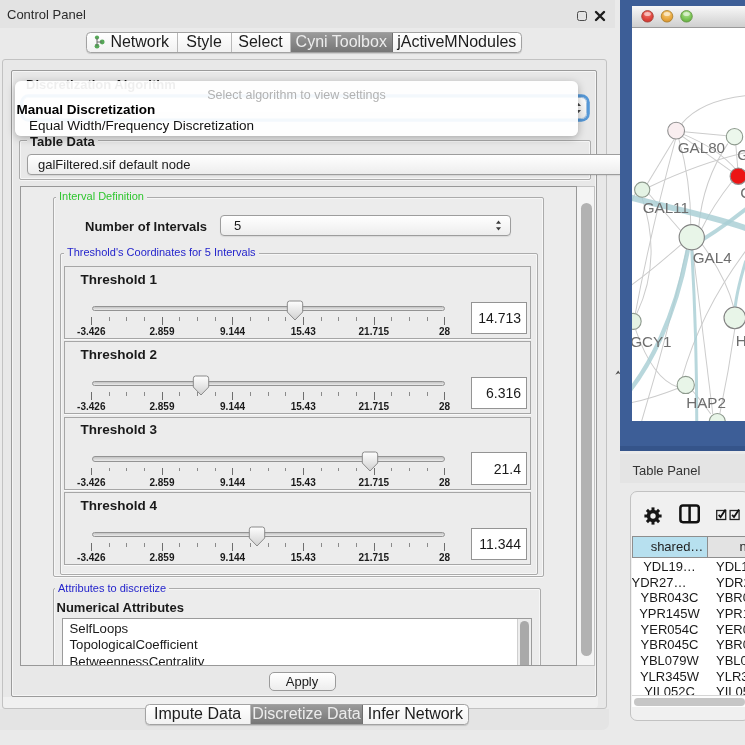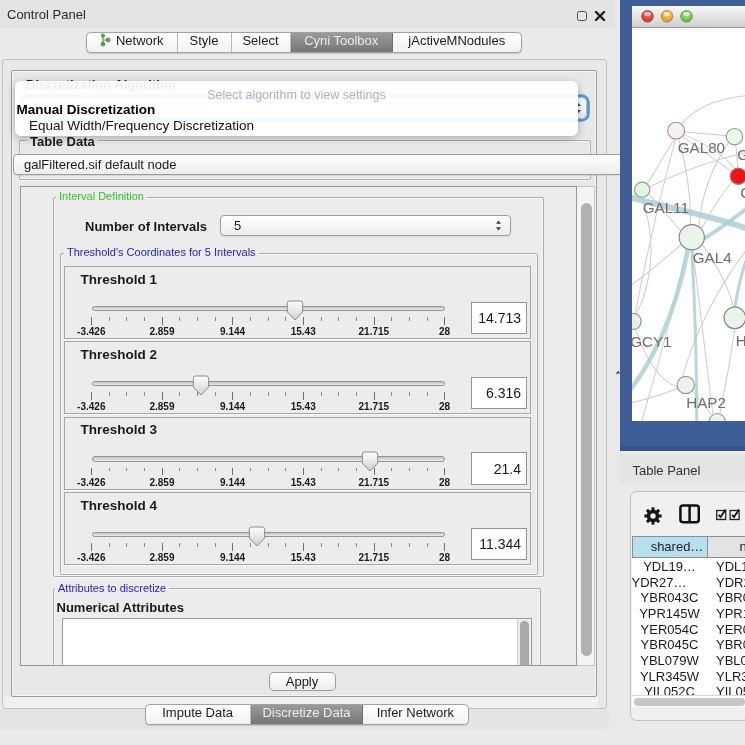--- a/index.html
+++ b/index.html
@@ -1,21 +1,21 @@
 <!DOCTYPE html>
 <html><head>
 <meta charset="utf-8">
 <style>
 * { margin:0; padding:0; box-sizing:border-box; }
 html,body { width:745px; height:745px; overflow:hidden; }
 body { background:#eaeaea; font-family:"Liberation Sans", sans-serif; color:#1a1a1a; position:relative; }
 .abs { position:absolute; }
 
 .seg { position:absolute; display:flex; border:1px solid #a2a2a2; border-radius:4.5px; background:linear-gradient(#ffffff,#f1f1f1); box-shadow:0 1px 1px rgba(0,0,0,0.14); overflow:hidden; }
-.seg .s { display:flex; justify-content:center; font-size:13px; color:#1c1c1c; border-right:1px solid #b9b9b9; }
+.seg .s { display:flex; align-items:center; justify-content:center; font-size:16px; color:#1c1c1c; border-right:1px solid #b9b9b9; }
 .seg .s:last-child { border-right:none; }
 .seg .sel { background:linear-gradient(#9a9a9a,#767676); color:#ececec; border-right:1px solid #6f6f6f; }
 
 .grp { position:absolute; border:1px solid #ababab; border-radius:2px; box-shadow:inset 0 0 0 1px rgba(255,255,255,0.55), 0 1px 0 rgba(255,255,255,0.6); }
 .gtitle { position:absolute; font-size:11px; padding:0 3px; white-space:nowrap; }
 
 .combo { position:absolute; background:linear-gradient(#ffffff,#ededed); border:1px solid #9d9d9d; border-radius:4px; box-shadow:0 1px 1px rgba(0,0,0,0.08); font-size:13px; display:flex; align-items:center; }
 .combo .arrows { position:absolute; top:0; bottom:0; display:flex; flex-direction:column; justify-content:center; align-items:center; }
 
 .tpanel { position:absolute; border:1px solid #a6a6a6; background:#ececec; box-shadow:0 1px 0 rgba(255,255,255,0.7); }
@@ -61,21 +61,21 @@
   <div class="arrows" style="right:4.5px;">
     <svg width="7" height="12" viewBox="0 0 7 12">
         <path d="M3.5 1 L6 4 L1 4 Z" fill="#444"></path>
         <path d="M3.5 11 L1 8 L6 8 Z" fill="#444"></path>
       </svg>
   </div>
 </div>
 
 <div class="grp" style="left:18.5px;top:140px;width:572.5px;height:39.5px;"></div>
 <div class="gtitle" style="left:27px;top:133.5px;background:#e8e8e8;font-weight:bold;font-size:13px;">Table Data</div>
-<div class="combo" style="left:13px;top:153.5px;width:652px;height:21px;">
+<div class="combo" style="left:27px;top:153.5px;width:652px;height:21px;">
   <span style="padding-left:10px;">galFiltered.sif default node</span>
   <div class="arrows" style="right:6px;">
     <svg width="7" height="11" viewBox="0 0 7 11">
         <path d="M3.5 0.5 L6 3.8 L1 3.8 Z" fill="#3a3a3a"></path>
         <path d="M3.5 10.5 L1 7.2 L6 7.2 Z" fill="#3a3a3a"></path>
       </svg>
   </div>
 </div>
 
 <div id="vp" class="abs" style="left:20px;top:185.5px;width:557px;height:480px;border:1px solid #989898;background:#ececec;overflow:hidden;">
@@ -167,20 +167,21 @@
             <path d="M4 1 L15 1 Q17.2 1 17.2 3.8 L17.2 12 L9.5 20 L1.8 12 L1.8 3.8 Q1.8 1 4 1 Z" fill="url(#tg)" stroke="#8a8a8a"></path>
           </svg></div>
         <div class="vbox">11.344</div>
       </div>
     </div>
 
   <div class="grp" style="left:32px;top:401.5px;width:488px;height:200px;"></div>
   <div class="gtitle" style="left:34px;top:395px;background:#ececec;color:#2424cc;">Attributes to discretize</div>
   <div class="abs" style="left:35.5px;top:413.5px;font-size:13px;font-weight:bold;">Numerical Attributes</div>
   <div class="abs" style="left:41px;top:431.5px;width:470px;height:70px;background:#fff;border:1px solid #9b9b9b;font-size:13.2px;">
+    <div style="padding:1.5px 0 0 6.5px;line-height:16.8px;">SelfLoops<br>TopologicalCoefficient<br>BetweennessCentrality</div>
     <div class="abs" style="right:0;top:0;width:14px;height:70px;background:#ededed;border-left:1px solid #cfcfcf;"></div>
     <div class="abs" style="right:2px;top:1.5px;width:9.5px;height:66px;background:#a9a9a9;border-radius:5px;"></div>
   </div>
 </div>
 
 <div class="abs" style="left:577px;top:185.5px;width:18px;height:480px;background:#f4f4f4;border:1px solid #c3c3c3;border-left:none;"></div>
 <div class="abs" style="left:581px;top:203px;width:11px;height:453px;background:#b2b2b2;border-radius:5.5px;"></div>
 
 <div class="abs" style="left:268.5px;top:671.5px;width:67px;height:19.5px;background:linear-gradient(#ffffff,#ededed);border:1px solid #9b9b9b;border-radius:5px;display:flex;align-items:center;justify-content:center;font-size:13px;">Apply</div>
 

